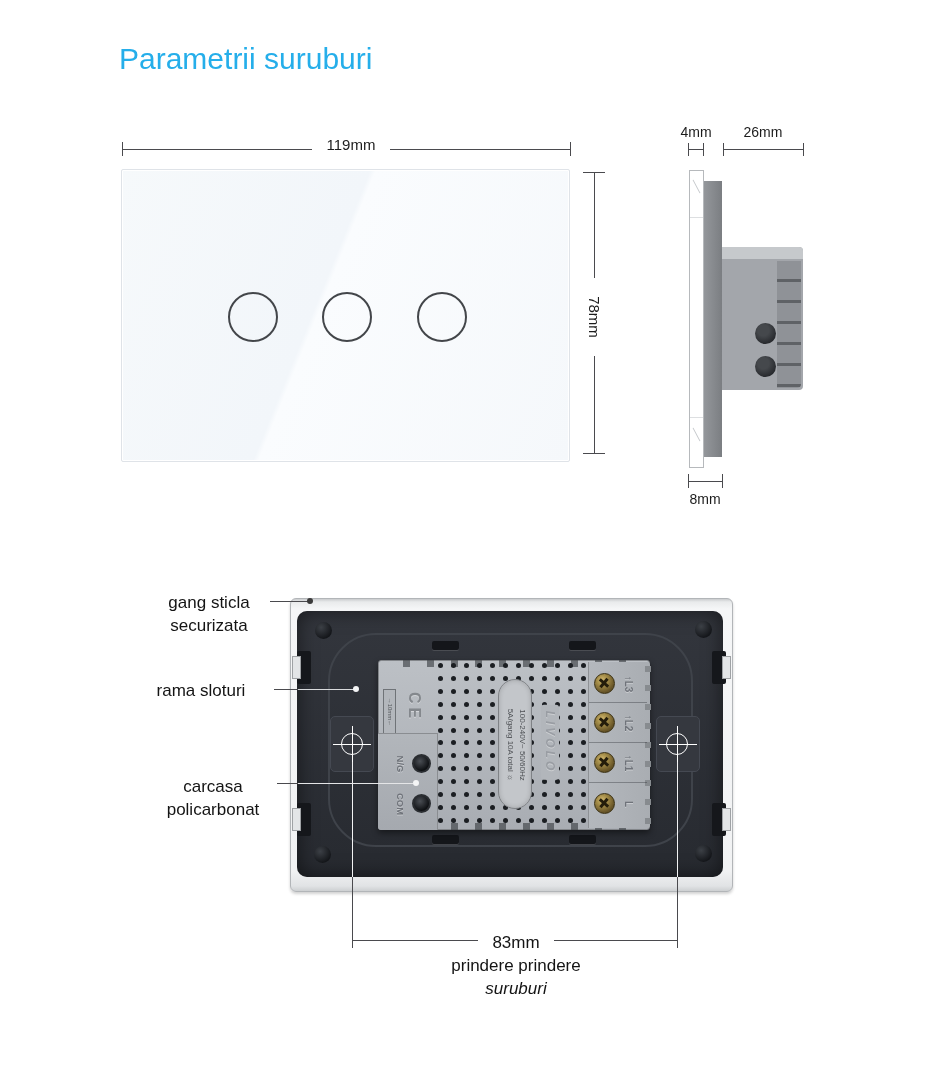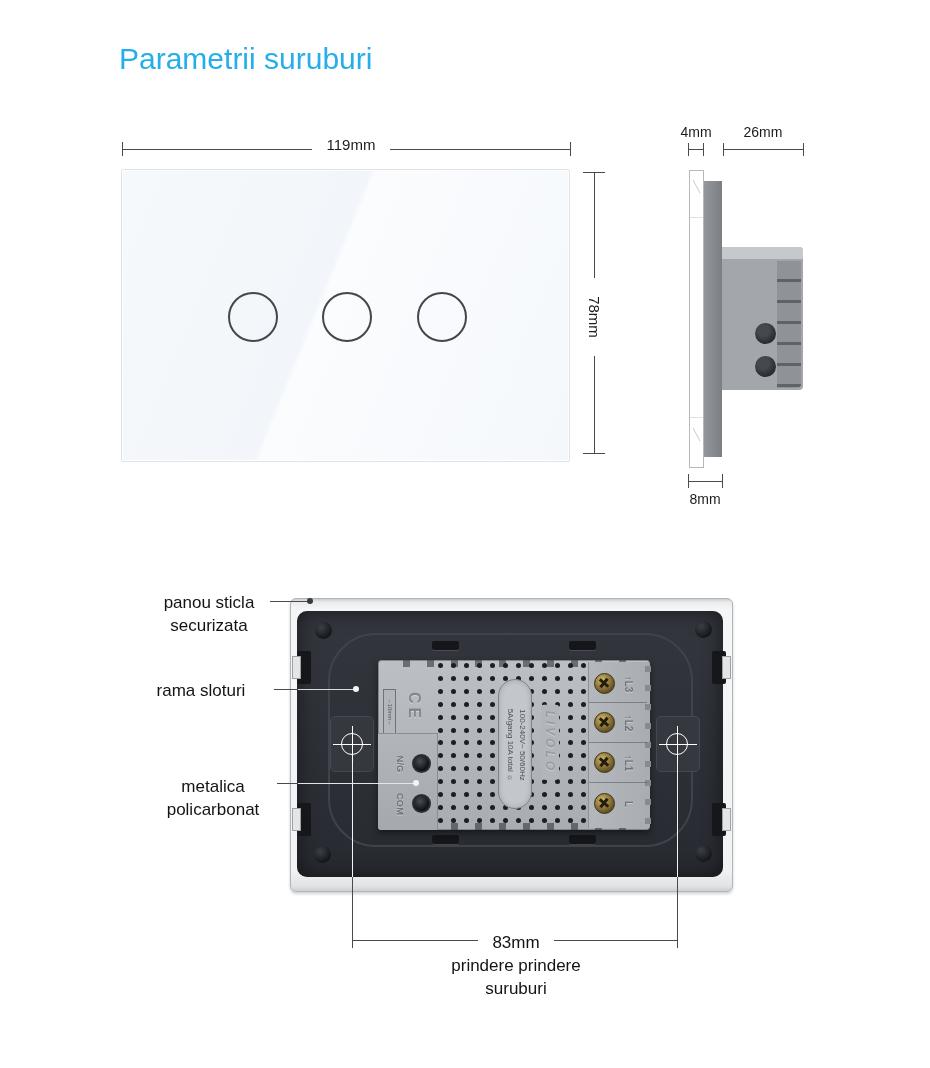--- a/index.html
+++ b/index.html
@@ -357,39 +357,39 @@
     <div class="hline" style="left:659px;top:744px;width:38px;background:#ffffff;"></div>
     <div class="vline" style="left:677px;top:726px;height:36px;background:#ffffff;"></div>
     <div class="crosshair-ring" style="left:666px;top:733px;"></div>
 
     <div class="vline-light" style="left:352px;top:762px;height:115px;"></div>
     <div class="vline" style="left:352px;top:877px;height:71px;"></div>
     <div class="vline-light" style="left:677px;top:762px;height:115px;"></div>
     <div class="vline" style="left:677px;top:877px;height:71px;"></div>
 
     <div class="label" style="left:134px;top:591px;width:150px;">
-      <div>panou sticla</div>
+      <div>gang sticla</div>
       <div>securizata</div>
     </div>
     <div class="hline" style="left:270px;top:601px;width:38px;"></div>
     <div class="leader-dot-dark" style="left:307px;top:598px;"></div>
 
     <div class="label" style="left:126px;top:679px;width:150px;">rama sloturi</div>
     <div class="hline" style="left:274px;top:689px;width:24px;"></div>
     <div class="hline" style="left:298px;top:689px;width:56px;background:#d8dadc;"></div>
     <div class="leader-dot-light" style="left:353px;top:686px;"></div>
 
     <div class="label" style="left:138px;top:775px;width:150px;">
-      <div>metalica</div>
+      <div>carcasa</div>
       <div>policarbonat</div>
     </div>
     <div class="hline" style="left:277px;top:783px;width:21px;"></div>
     <div class="hline" style="left:298px;top:783px;width:115px;background:#e4e5e7;"></div>
     <div class="leader-dot-light" style="left:413px;top:780px;"></div>
 
     <div class="hline" style="left:352px;top:940px;width:126px;"></div>
     <div class="hline" style="left:554px;top:940px;width:124px;"></div>
     <div class="label" style="left:478px;top:931px;width:76px;">83mm</div>
     <div class="label" style="left:416px;top:954px;width:200px;">prindere prindere</div>
-    <div class="label" style="left:416px;top:977px;width:200px;">suruburi</div>
+    <div class="label" style="left:416px;top:977px;width:200px;font-style:italic;">suruburi</div>
   </div>
 
 </div>
 
 </body></html>

